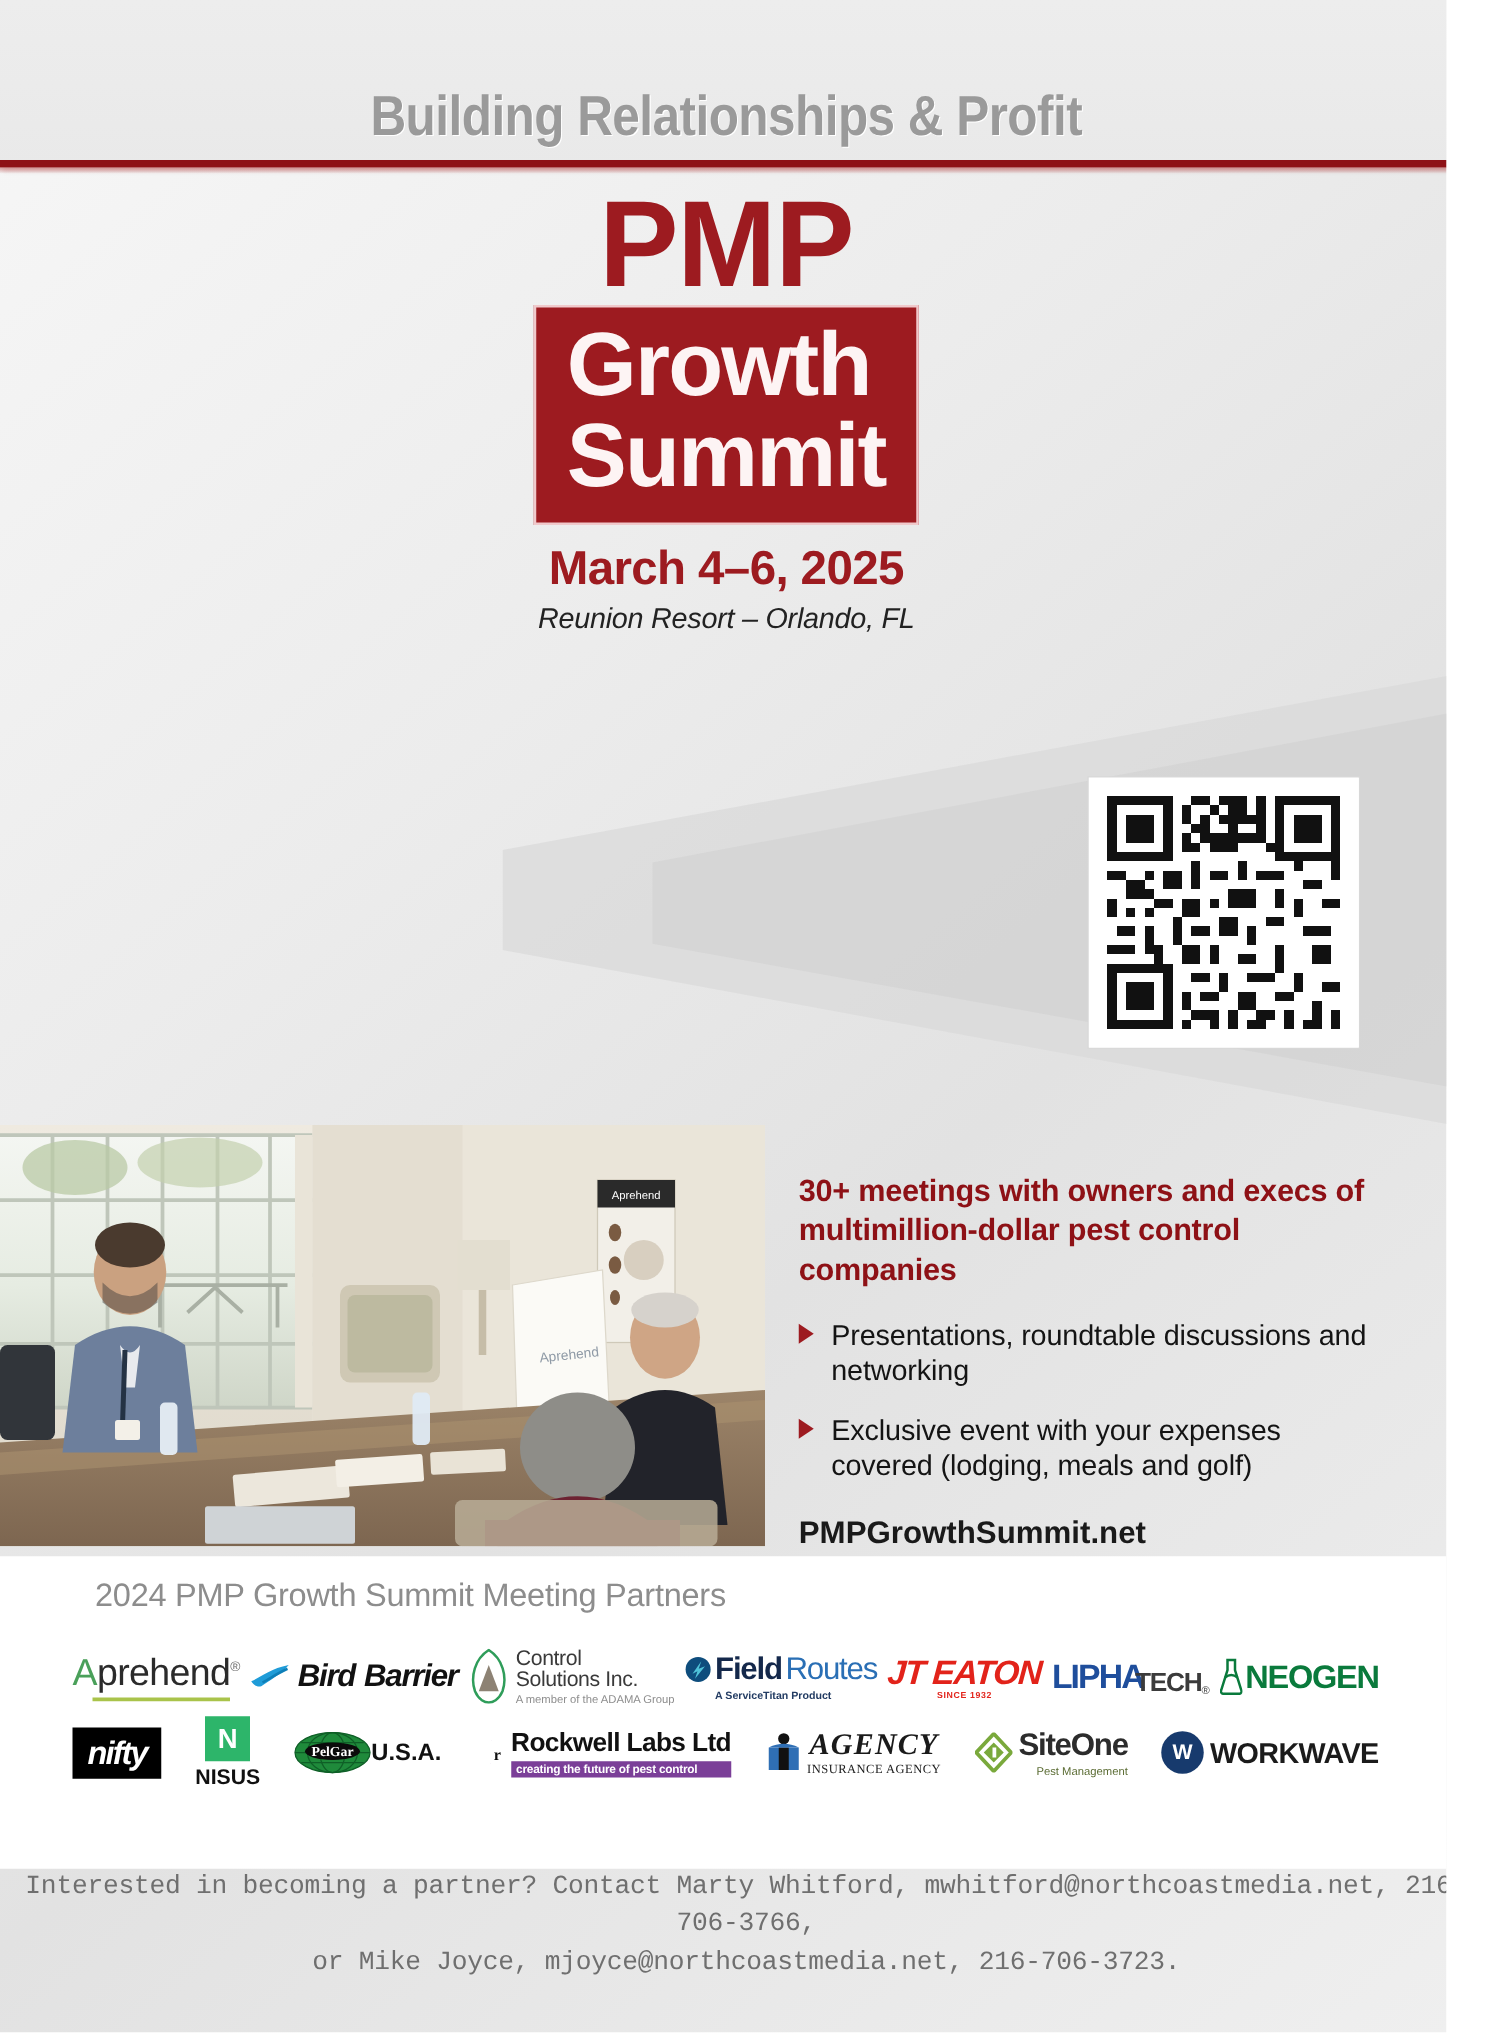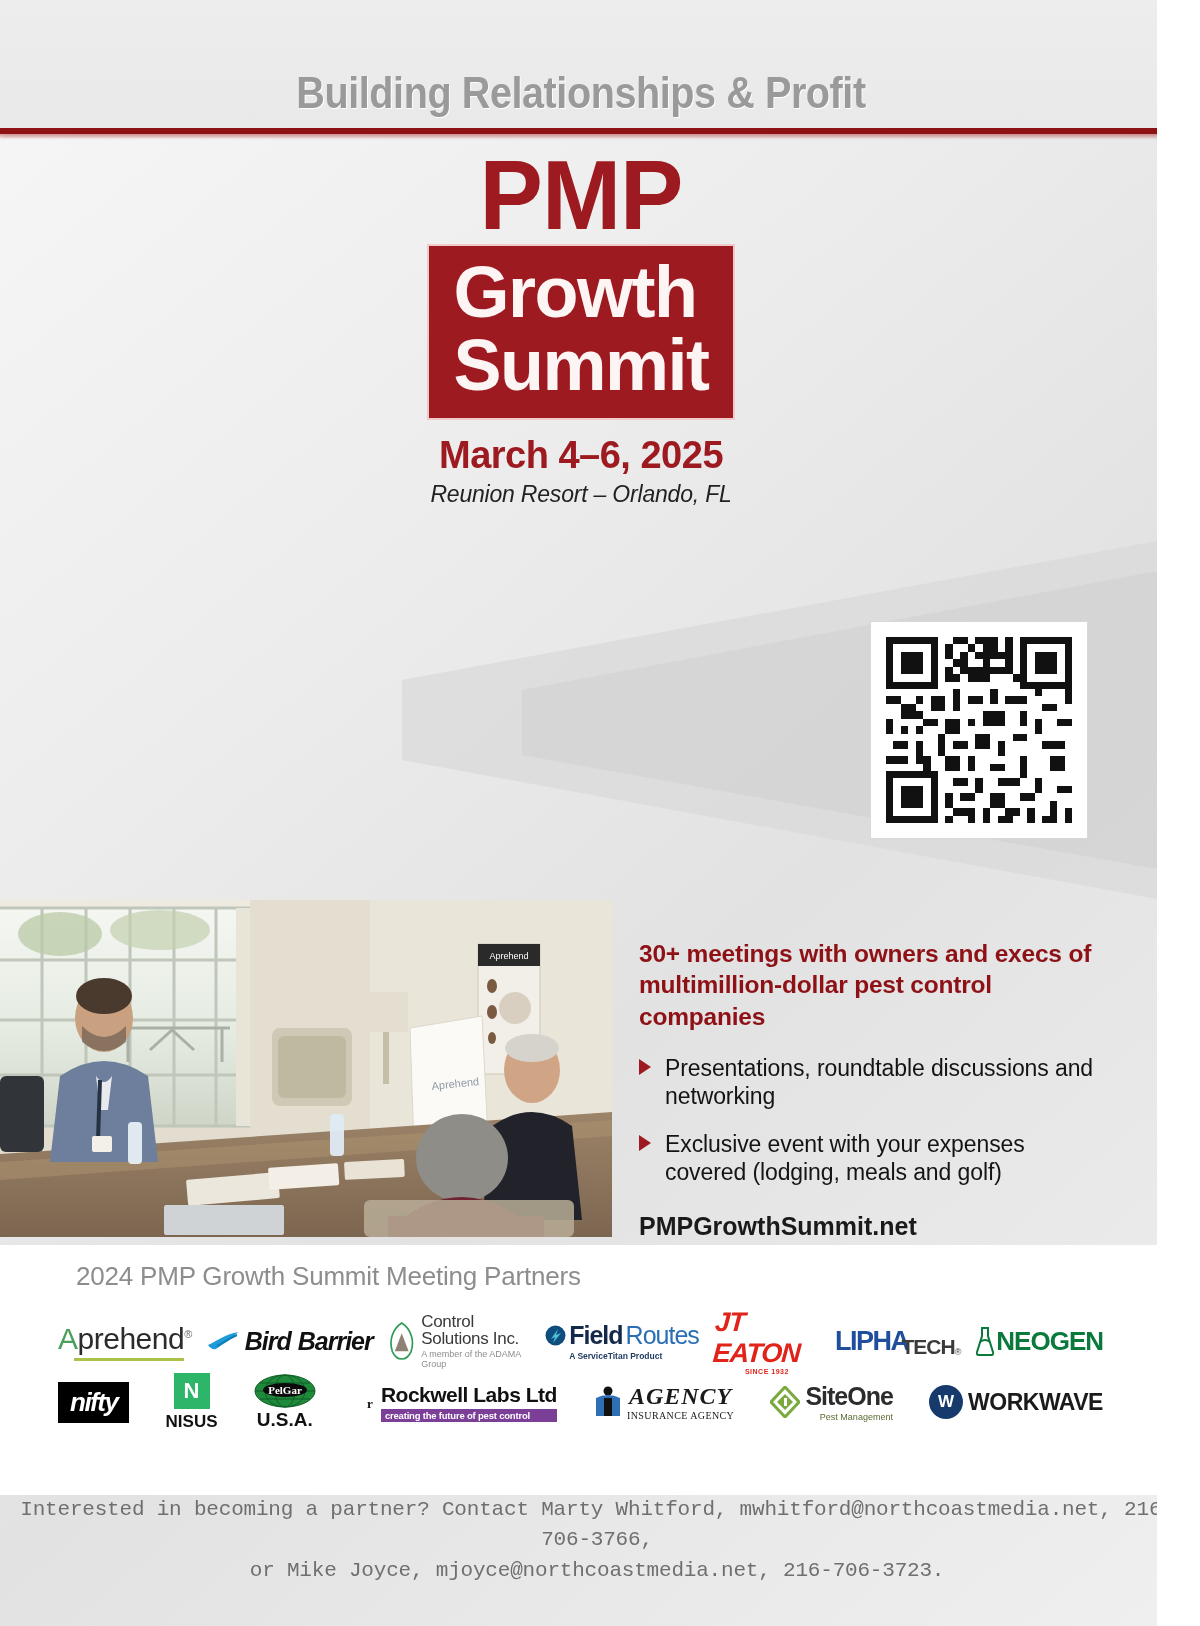--- a/index.html
+++ b/index.html
@@ -151,21 +151,21 @@
     position:absolute;left:0;top:1245px;width:100%;height:250px;
     background:#ffffff;
   }
   .partners-title{
     position:absolute;left:76px;top:16px;
     font-family:"Liberation Sans Narrow","Liberation Sans",sans-serif;
     font-size:26px;color:#8d8d8d;letter-spacing:-0.2px;
   }
   .logo-row{
     position:absolute;left:58px;width:1045px;
-    display:flex;align-items:center;justify-content:space-between;gap:15px;
+    display:flex;align-items:center;justify-content:space-between;
   }
   .row1{top:70px;height:52px;}
   .row2{top:128px;height:58px;}
   .logo-cell{
     display:flex;align-items:center;justify-content:center;
     height:100%;
   }
 
   
   .b-aprehend{font-family:"Liberation Sans",sans-serif;font-size:30px;color:#2b2b2b;letter-spacing:-0.5px;position:relative;padding-bottom:5px;}
@@ -203,21 +203,21 @@
   .b-neogen .t{font-family:"Liberation Sans",sans-serif;font-weight:bold;font-size:26px;color:#0a7a3c;letter-spacing:-1px;}
 
   .b-nifty{background:#000;padding:5px 12px;}
   .b-nifty span{font-family:"Liberation Sans",sans-serif;font-weight:bold;font-style:italic;font-size:26px;color:#fff;letter-spacing:-1.5px;}
 
   .b-nisus{display:flex;flex-direction:column;align-items:center;}
   .b-nisus .sq{width:36px;height:36px;background:#2db56a;display:flex;align-items:center;justify-content:center;}
   .b-nisus .sq span{color:#fff;font-weight:bold;font-size:22px;font-family:"Liberation Sans",sans-serif;}
   .b-nisus .t{font-family:"Liberation Sans",sans-serif;font-weight:bold;font-size:17px;color:#111;letter-spacing:0px;margin-top:3px;}
 
-  .b-pelgar{display:flex;flex-direction:column;align-items:center;}
+  .b-pelgar{display:flex;flex-direction:row;align-items:center;}
   .b-pelgar .globe{width:62px;height:34px;}
   .b-pelgar .t{font-family:"Liberation Sans",sans-serif;font-weight:bold;font-size:19px;color:#111;margin-top:1px;}
 
   .b-rockwell{display:flex;align-items:center;gap:3px;}
   .b-rockwell .c{width:26px;height:34px;}
   .b-rockwell .col{display:flex;flex-direction:column;}
   .b-rockwell .t1{font-family:"Liberation Sans",sans-serif;font-weight:bold;font-size:21px;color:#111;letter-spacing:-0.5px;}
   .b-rockwell .t2{background:#7b3f98;color:#fff;font-size:9.5px;font-weight:bold;padding:1px 4px;margin-top:2px;letter-spacing:-0.2px;}
 
   .b-select{display:flex;align-items:center;gap:4px;}

